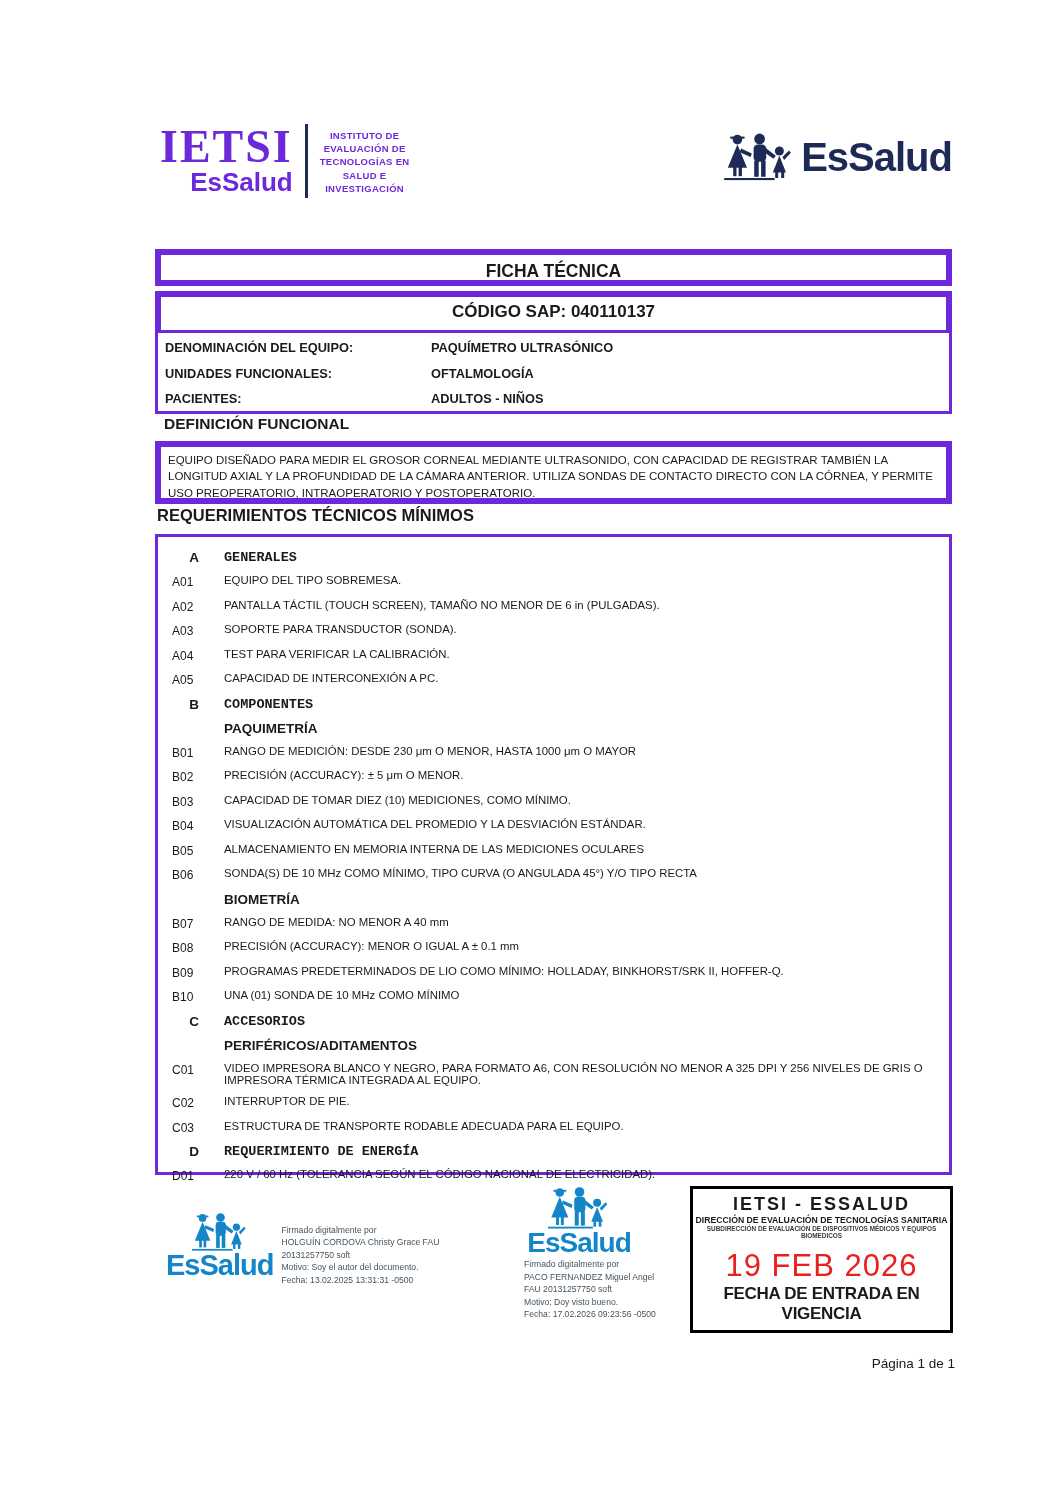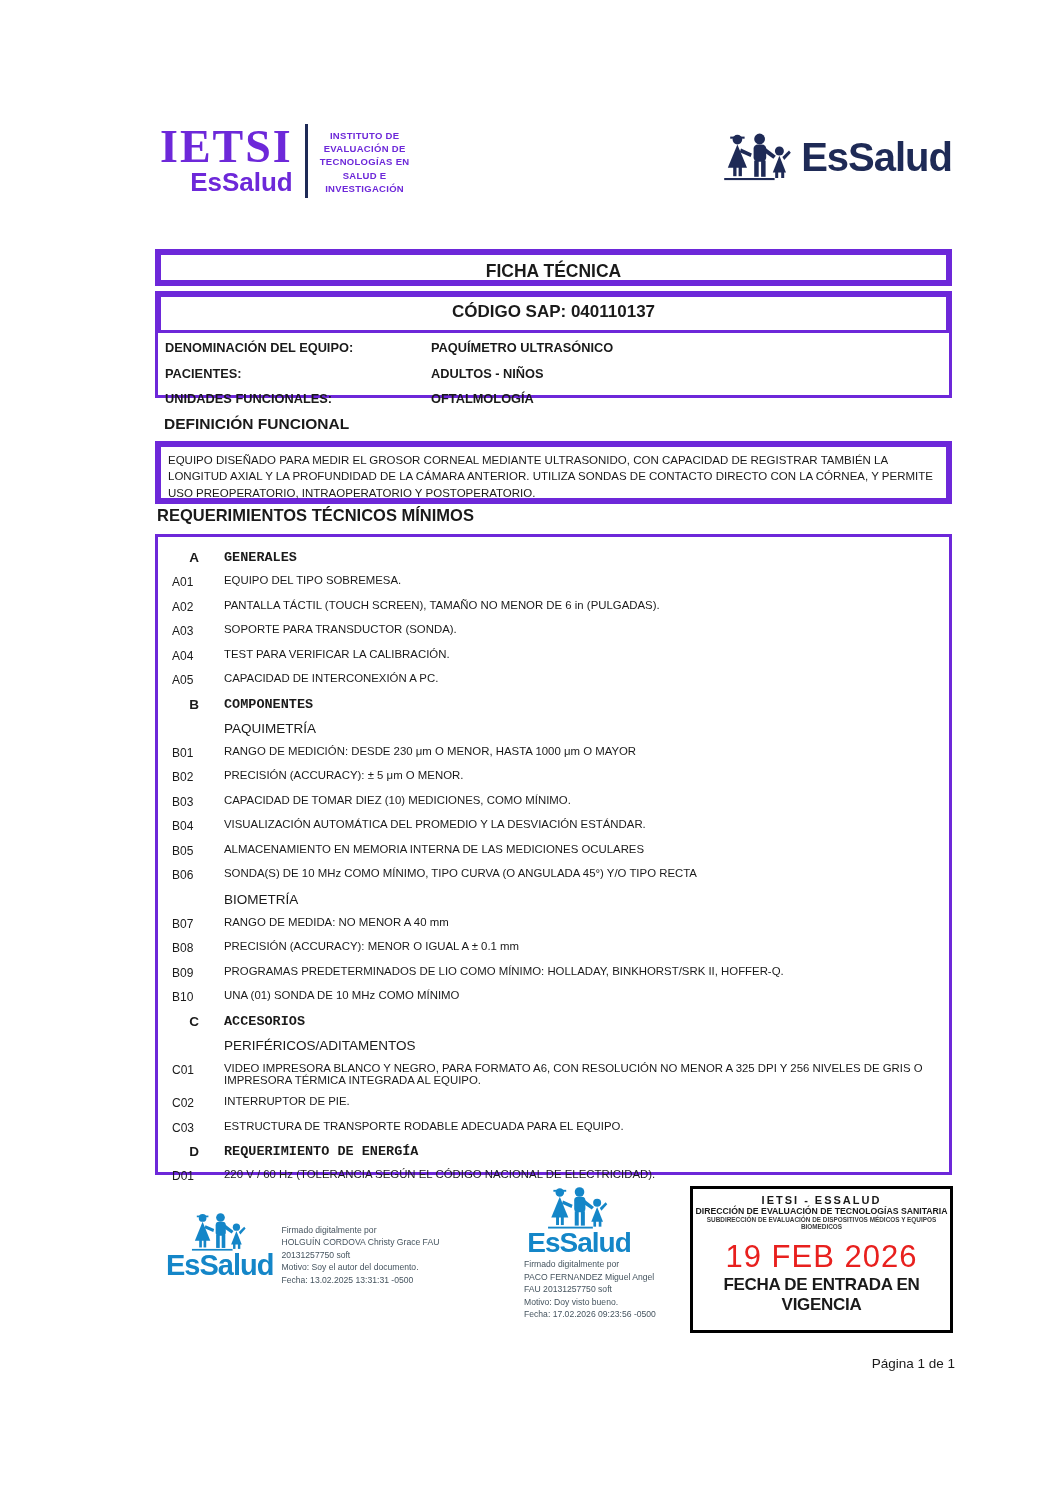--- a/index.html
+++ b/index.html
@@ -22,54 +22,54 @@
   .fam-icon { display:block; }
   .fam-navy { fill:#1e2a56; }
   .fam-blue { fill:#1486c8; }
   .essalud-top .wordmark { font-size:40px; font-weight:bold; letter-spacing:-1px; }
   
   .box { position:absolute; left:155px; width:797px; box-sizing:border-box;
     border:6px solid #6d28d9; background:#fff; }
   .box-center { text-align:center; font-weight:bold; }
   #title-box { top:249px; height:37px; font-size:17.5px; line-height:33px; }
   #code-box  { top:291px; height:50px; font-size:17px;  line-height:30px; }
-  #info-box  { top:330px; height:68px; border-width:3px; padding:2px 7px; }
+  #info-box  { top:330px; height:84px; border-width:3px; padding:2px 7px; }
   #info-box .row { display:grid; grid-template-columns:266px 1fr; }
   #info-box .row span { font-weight:bold; font-size:12.8px; line-height:25.5px; }
   .free-heading { position:absolute; font-weight:bold; }
   #def-heading { top:415px; left:164px; font-size:15.5px; }
   #def-box { top:441px; height:63px; padding:5px 7px; font-size:11.5px; line-height:1.42; }
   #req-heading { top:506px; left:157px; font-size:16.5px; }
   #req-box { top:534px; height:641px; border-width:3px; padding:10px 14px 0 14px; }
   
   #req-box .row { display:grid; grid-template-columns:44px 1fr; column-gap:8px; }
   #req-box .row .code { font-size:12px; padding-top:1px; }
   #req-box .row .text { font-size:11.4px; }
   #req-box .row.item { margin-bottom:9.5px; }
   #req-box .row.section { margin:3px 0 9px; }
   #req-box .row.section .code { font-weight:bold; font-size:13.5px; text-align:center; padding-top:0; }
   #req-box .row.section .text { font-weight:bold; font-size:13.5px;font-family:Liberation Mono, monospace; }
   #req-box .row.sub { margin:2px 0 9px; }
-  #req-box .row.sub .text { font-weight:normal; font-size:13.5px; }
+  #req-box .row.sub .text { font-weight:bold; font-size:13.5px; }
   
   .sig { position:absolute; color:#1486c8; }
   #sig-left { left:166px; top:1212px; display:flex; align-items:flex-start; }
   .sig-logo { display:flex; flex-direction:column; align-items:center; }
   .sig-wordmark { font-weight:bold; letter-spacing:-1px; line-height:0.9; }
   #sig-left .sig-wordmark { font-size:29px; }
   #sig-center { left:524px; top:1186px; width:140px; }
   #sig-center .sig-logo { width:110px; }
   #sig-center .sig-wordmark { font-size:28px; }
   .sig-lines { font-size:8.6px; line-height:1.45; color:#45545f; }
   #sig-left .sig-lines { margin-left:8px; padding-top:12px; }
   #sig-center .sig-lines { margin-top:3px; }
   
   #stamp-box { position:absolute; left:690px; top:1186px; width:263px; height:147px;
     box-sizing:border-box; border:3px solid #000; text-align:center; padding-top:5px; background:#fff; }
-  .stamp-title { font-size:11px; font-weight:bold; letter-spacing:2px; }
+  .stamp-title { font-size:18px; font-weight:bold; letter-spacing:2px; }
   .stamp-dir { font-size:8.7px; font-weight:bold; line-height:1.2; }
   .stamp-subdir { font-size:6.4px; font-weight:bold; color:#3a3a3a; }
   .stamp-date { font-size:31px; font-weight:normal; color:#e8201e; margin-top:9px; letter-spacing:1px; }
   .stamp-caption { font-size:17px; font-weight:bold; letter-spacing:-0.3px; }
   
   #page-footer { position:absolute; top:1356px; right:103px; font-size:13.5px; }
 </style>
 </head>
 <body>
 
@@ -116,26 +116,26 @@
 
   <div class="box box-center" id="title-box">FICHA TÉCNICA</div>
   <div class="box box-center" id="code-box">CÓDIGO SAP: 040110137</div>
 
   <div class="box" id="info-box">
       <div class="row ">
         <span class="label">DENOMINACIÓN DEL EQUIPO:</span>
         <span class="value">PAQUÍMETRO ULTRASÓNICO</span>
       </div>
       <div class="row ">
+        <span class="label">UNIDADES FUNCIONALES:</span>
+        <span class="value">OFTALMOLOGÍA</span>
+      </div>
+      <div class="row ">
         <span class="label">PACIENTES:</span>
         <span class="value">ADULTOS - NIÑOS</span>
-      </div>
-      <div class="row ">
-        <span class="label">UNIDADES FUNCIONALES:</span>
-        <span class="value">OFTALMOLOGÍA</span>
       </div>
     </div>
 
   <div class="free-heading" id="def-heading">DEFINICIÓN FUNCIONAL</div>
   <div class="box" id="def-box">EQUIPO DISEÑADO PARA MEDIR EL GROSOR CORNEAL MEDIANTE ULTRASONIDO, CON CAPACIDAD DE REGISTRAR TAMBIÉN LA LONGITUD AXIAL Y LA PROFUNDIDAD DE LA CÁMARA ANTERIOR. UTILIZA SONDAS DE CONTACTO DIRECTO CON LA CÓRNEA, Y PERMITE USO PREOPERATORIO, INTRAOPERATORIO Y POSTOPERATORIO.</div>
 
   <div class="free-heading" id="req-heading">REQUERIMIENTOS TÉCNICOS MÍNIMOS</div>
   <div class="box" id="req-box">
       <div class="row section">
         <span class="code">A</span>

